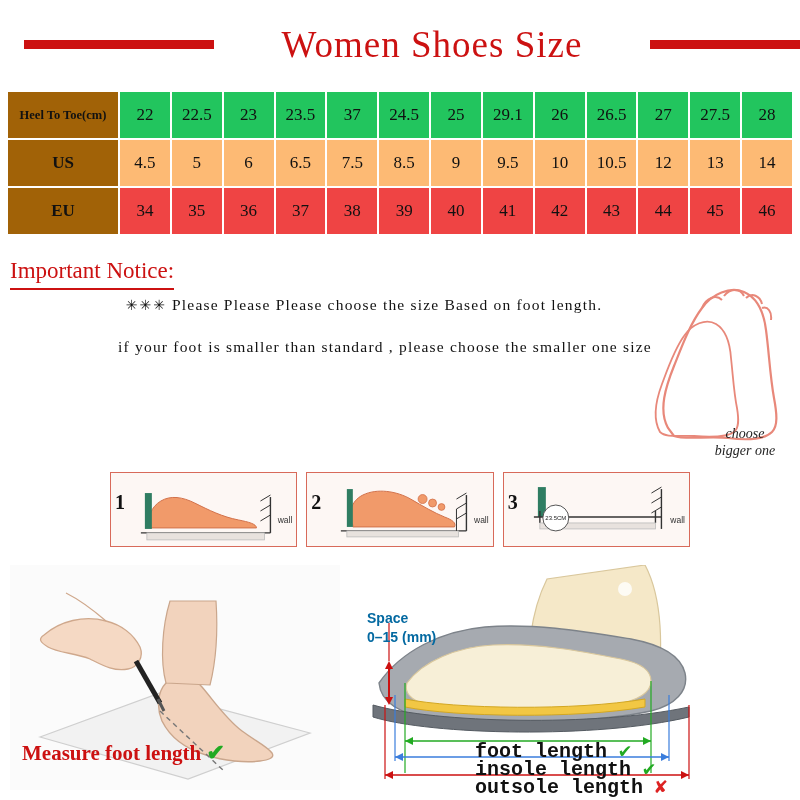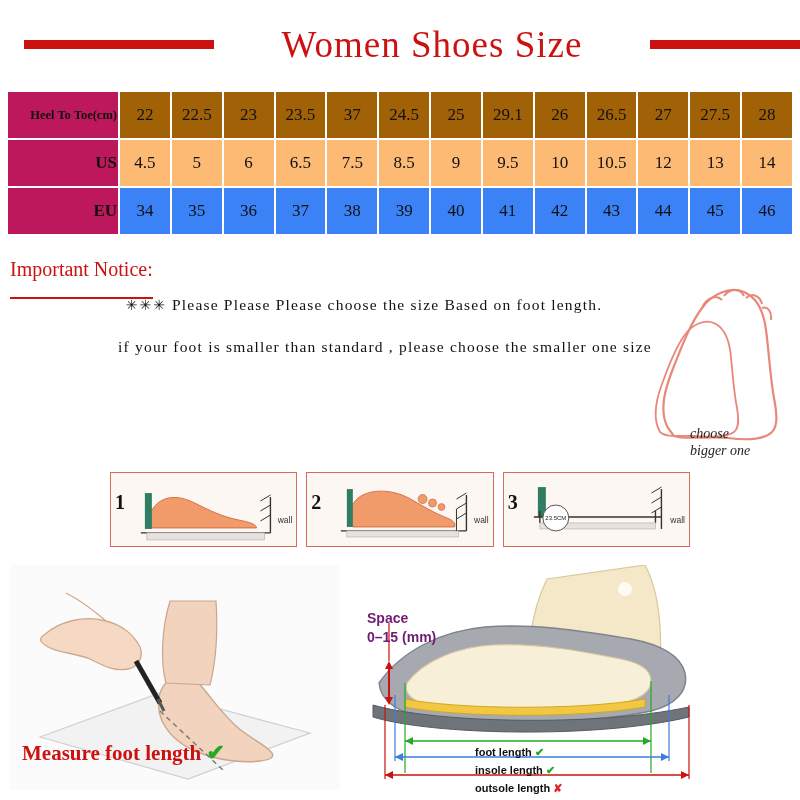--- a/index.html
+++ b/index.html
@@ -43,53 +43,53 @@
     height:44px;
     font-size:17px;
     color:#111111;
     font-family:"Liberation Serif", serif;
   }
   .hdr-cell{
     background:#e8322a;color:#ffffff;font-weight:bold;
     width:108px;font-size:15px;
   }
   .hdr-cell.small{font-size:12.5px;}
-  .row-cm td{background:#a16207;}
+  .row-cm td{background:#22c55e;}
   .row-us td{background:#fdba74;}
-  .row-eu td{background:#3b82f6;}
-  .row-cm td.hdr-cell,.row-us td.hdr-cell,.row-eu td.hdr-cell{background:#be185d;text-align:right;}
+  .row-eu td{background:#ef4444;}
+  .row-cm td.hdr-cell,.row-us td.hdr-cell,.row-eu td.hdr-cell{background:#a16207;}
 
   
   .notice-title{
     position:absolute;left:10px;top:258px;
-    font-size:20px;color:#cc1111;
+    font-size:23px;color:#cc1111;
     font-family:"Liberation Serif", serif;
     border-bottom:2px solid #cc1111;
-    padding-bottom:16px;
+    padding-bottom:4px;
   }
   .notice-block{
     position:absolute;left:14px;top:292px;width:700px;
     font-family:"Liberation Serif", serif;
     color:#111111;
   }
   .notice-line{
     font-size:15.5px;letter-spacing:1.2px;line-height:25px;white-space:nowrap;text-align:center;
   }
   .notice-line.indent{padding-left:42px;}
   .stars{letter-spacing:2px;font-size:14px;}
   .gap{height:16px;}
 
   
   .foot-sketch{
     position:absolute;left:640px;top:280px;width:160px;height:175px;
   }
   .choose-caption{
     position:absolute;left:690px;top:425px;
     font-family:"Liberation Serif", serif;
-    font-style:italic;font-size:14px;color:#222;
+    font-style:italic;font-size:14px;color:#222;text-align:center;
     line-height:17px;width:110px;
   }
 
   
   .steps{
     position:absolute;left:110px;top:472px;width:580px;height:75px;
     display:flex;gap:9px;
   }
   .step{
     flex:1 1 0;border:1px solid #d86a5a;background:#fdf7f4;position:relative;
@@ -116,26 +116,26 @@
     white-space:nowrap;
   }
   .check-green{color:#22aa22;font-size:22px;font-weight:bold;}
 
   
   .shoe-diagram{
     position:absolute;left:345px;top:565px;width:455px;height:230px;
   }
   .space-label{
     position:absolute;left:22px;top:44px;
-    color:#701a75;font-size:14px;font-family:"Liberation Sans", sans-serif;
+    color:#0369a1;font-size:14px;font-family:"Liberation Sans", sans-serif;
     line-height:19px;font-weight:bold;
   }
   .legend{
     position:absolute;left:130px;top:178px;
-    font-family:Liberation Sans, sans-serif;font-size:11px;font-weight:bold;
+    font-family:Liberation Mono, monospace;font-size:20px;font-weight:bold;
     color:#111;line-height:18px;white-space:nowrap;
   }
   .mark-ok{color:#22aa22;font-weight:bold;}
   .mark-no{color:#dd2222;font-weight:bold;}
 </style>
 </head>
 <body>
 
 <div class="title-row">
   <div class="title-bar left"></div>

